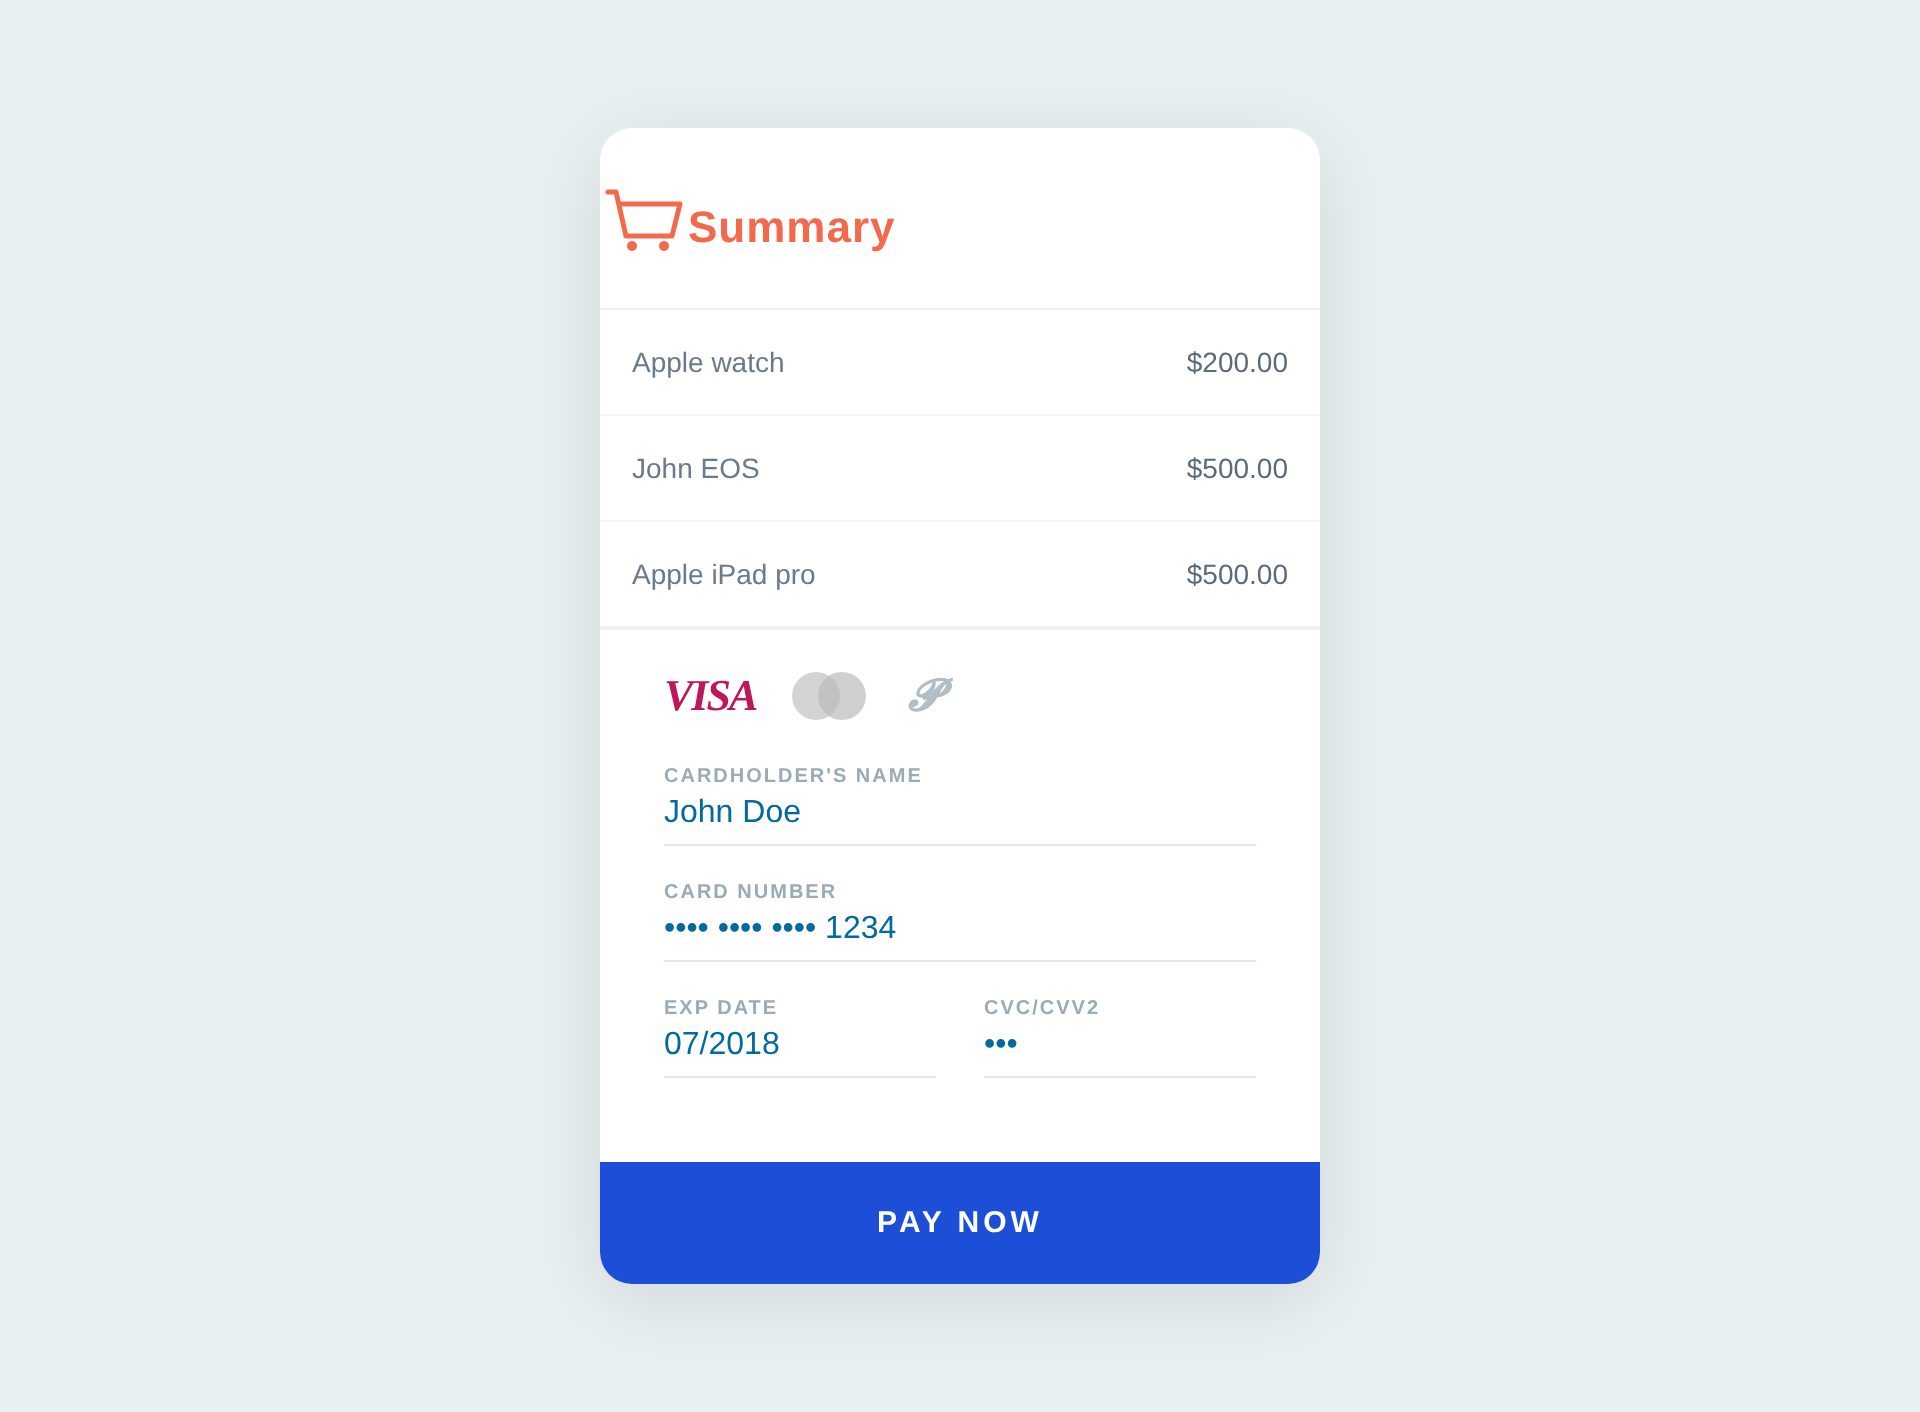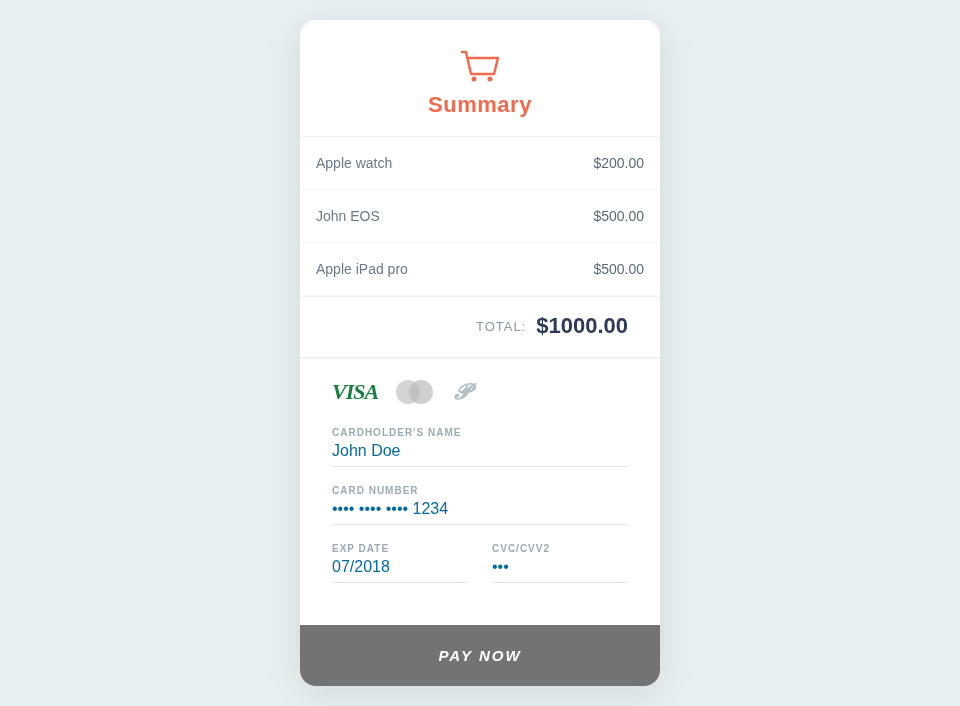--- a/index.html
+++ b/index.html
@@ -22,21 +22,21 @@
       background: #fff;
       border-radius: 16px;
       width: 360px;
       box-shadow: 0 8px 40px rgba(0,0,0,0.10);
       overflow: hidden;
     }
 
     .card-header {
       padding: 28px 0 18px 0;
       display: flex;
-      flex-direction: column;
+      flex-direction: row;
       align-items: center;
       border-bottom: 1px solid #f0f0f0;
     }
 
     .cart-icon {
       color: #f26a4b;
       font-size: 36px;
       margin-bottom: 6px;
       display: flex;
       align-items: center;
@@ -115,21 +115,21 @@
       display: flex;
       align-items: center;
       gap: 18px;
       margin-bottom: 22px;
     }
 
     .visa-logo {
       font-size: 22px;
       font-weight: 900;
       font-style: italic;
-      color: #15803d;
+      color: #be185d;
       letter-spacing: -1px;
       font-family: 'Times New Roman', serif;
     }
 
     .mastercard-logo {
       display: flex;
       align-items: center;
       position: relative;
       width: 40px;
       height: 26px;
@@ -188,32 +188,31 @@
     .field-row {
       display: flex;
       gap: 24px;
     }
 
     .field-row .field-group {
       flex: 1;
     }
 
     .pay-button {
-      background: #737373;
+      background: #1d4ed8;
       color: #fff;
       width: 100%;
       border: none;
       padding: 22px 0;
       font-size: 15px;
       font-weight: 700;
       letter-spacing: 2px;
       text-transform: uppercase;
       cursor: pointer;
       display: block;
-      font-style: italic;
     }
   </style>
 </head>
 <body>
 
 <div class="card">
 
   <div class="card-header">
     <div class="cart-icon">
       <svg viewBox="0 0 44 38" fill="none" xmlns="http://www.w3.org/2000/svg">
@@ -230,24 +229,20 @@
       <span class="item-name">Apple watch</span>
       <span class="item-price">$200.00</span>
     </div>
     <div class="item-row">
       <span class="item-name">John EOS</span>
       <span class="item-price">$500.00</span>
     </div>
     <div class="item-row">
       <span class="item-name">Apple iPad  pro</span>
       <span class="item-price">$500.00</span>
-    </div>
-    <div class="total-row">
-      <span class="total-label">TOTAL:</span>
-      <span class="total-amount">$1000.00</span>
     </div>
   </div>
 
   <div class="payment-section">
 
     <div class="payment-methods">
       <div class="visa-logo">VISA</div>
       <div class="mastercard-logo">
         <div class="mc-circle1"></div>
         <div class="mc-circle2"></div>

